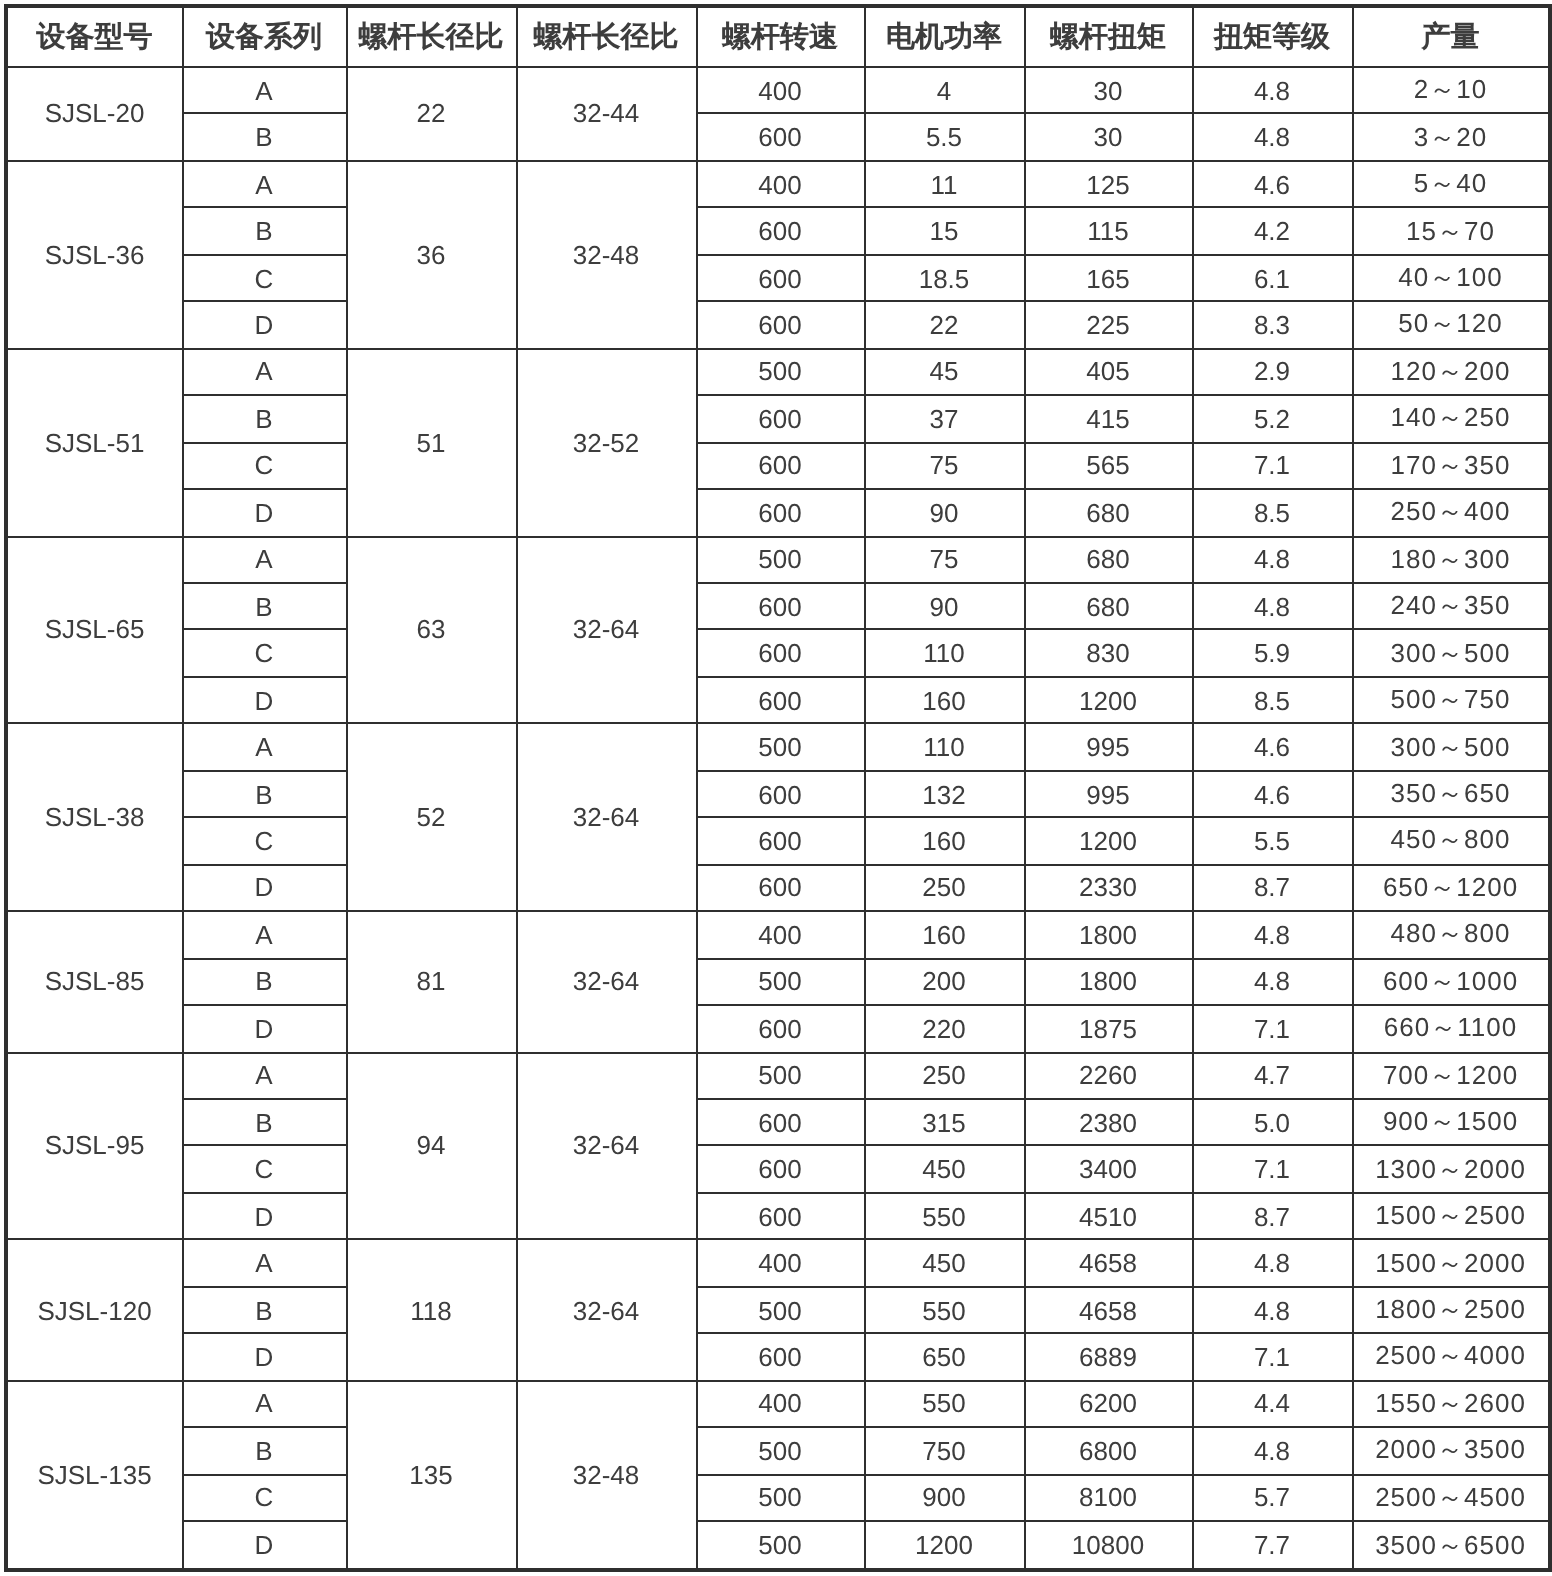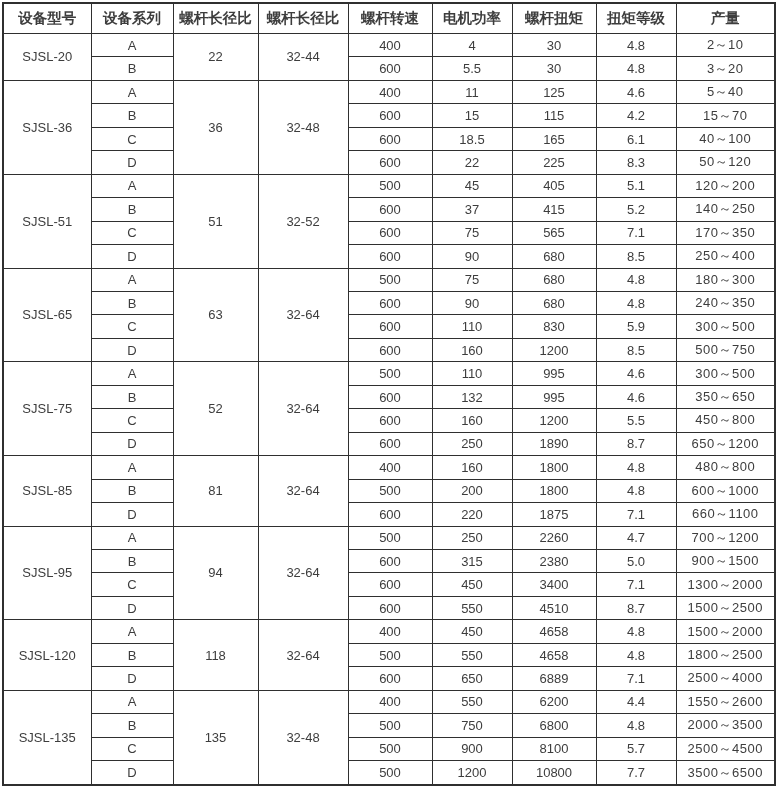--- a/index.html
+++ b/index.html
@@ -133,21 +133,21 @@
           <td class="output-col">50～120</td>
         </tr>
         <tr>
           <td rowspan="4" class="model-col">SJSL-51</td>
           <td>A</td>
           <td rowspan="4">51</td>
           <td rowspan="4">32-52</td>
           <td>500</td>
           <td>45</td>
           <td>405</td>
-          <td>5.1</td>
+          <td>2.9</td>
           <td class="output-col">120～200</td>
         </tr>
         <tr>
           <td>B</td>
           <td>600</td>
           <td>37</td>
           <td>415</td>
           <td>5.2</td>
           <td class="output-col">140～250</td>
         </tr>
@@ -196,21 +196,21 @@
         </tr>
         <tr>
           <td>D</td>
           <td>600</td>
           <td>160</td>
           <td>1200</td>
           <td>8.5</td>
           <td class="output-col">500～750</td>
         </tr>
         <tr>
-          <td rowspan="4" class="model-col">SJSL-75</td>
+          <td rowspan="4" class="model-col">SJSL-38</td>
           <td>A</td>
           <td rowspan="4">52</td>
           <td rowspan="4">32-64</td>
           <td>500</td>
           <td>110</td>
           <td>995</td>
           <td>4.6</td>
           <td class="output-col">300～500</td>
         </tr>
         <tr>
@@ -226,21 +226,21 @@
           <td>600</td>
           <td>160</td>
           <td>1200</td>
           <td>5.5</td>
           <td class="output-col">450～800</td>
         </tr>
         <tr>
           <td>D</td>
           <td>600</td>
           <td>250</td>
-          <td>1890</td>
+          <td>2330</td>
           <td>8.7</td>
           <td class="output-col">650～1200</td>
         </tr>
         <tr>
           <td rowspan="3" class="model-col">SJSL-85</td>
           <td>A</td>
           <td rowspan="3">81</td>
           <td rowspan="3">32-64</td>
           <td>400</td>
           <td>160</td>

